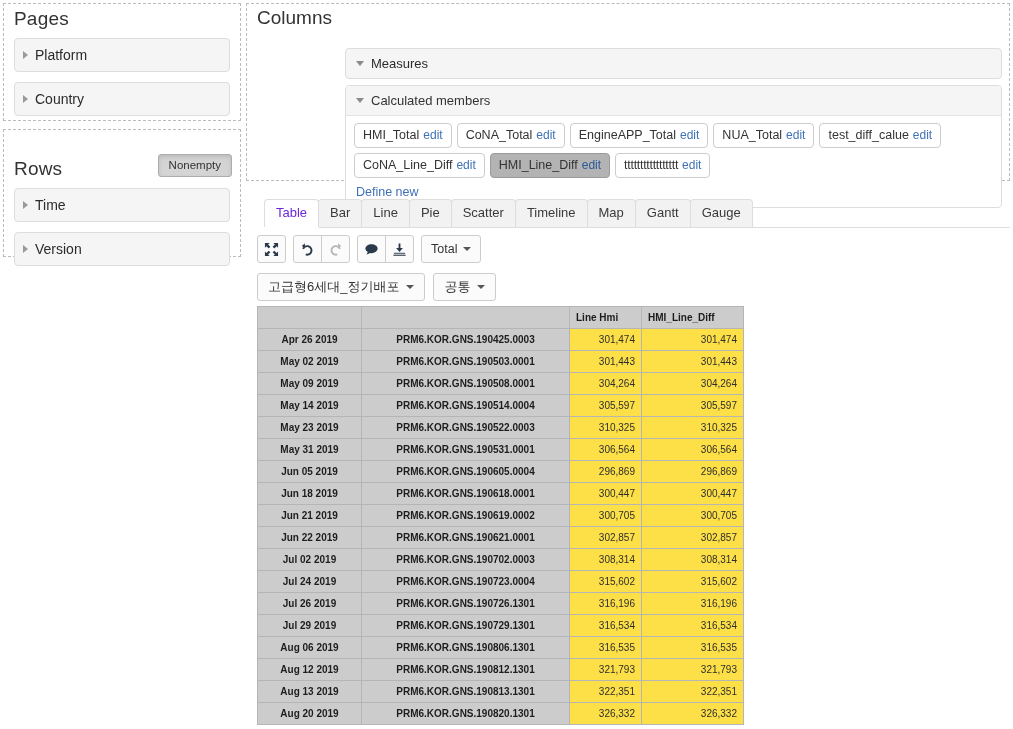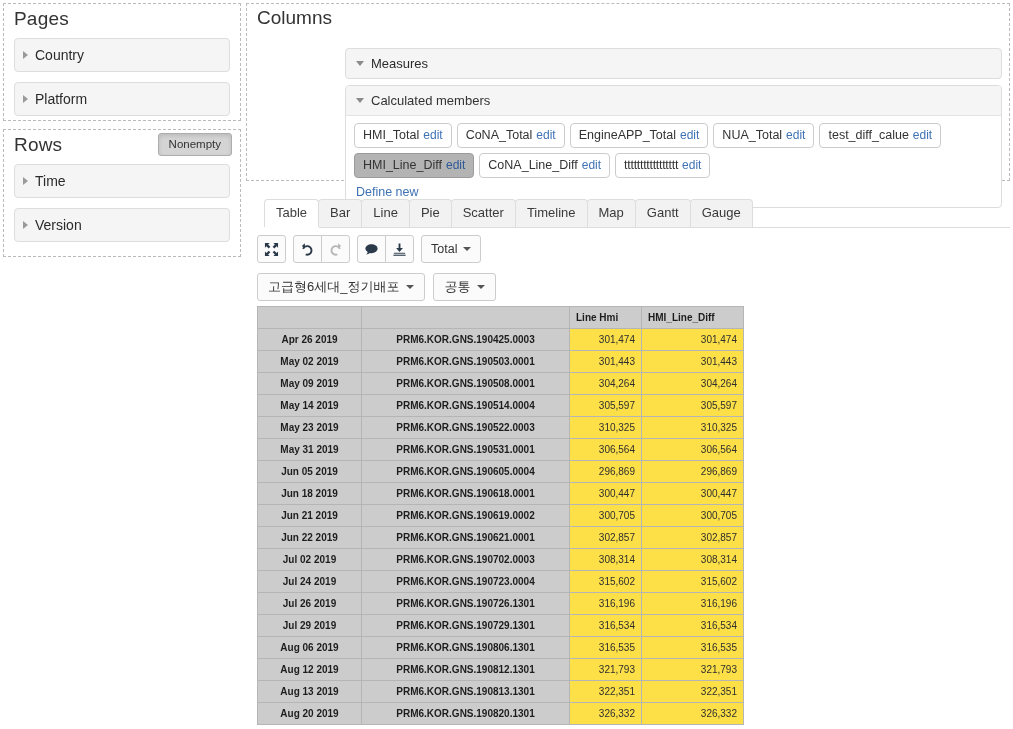--- a/index.html
+++ b/index.html
@@ -29,23 +29,24 @@
     font-size: 19px;
     color: #333333;
     font-weight: normal;
     padding: 4px 0 2px 10px;
     line-height: 22px;
     letter-spacing: 0.2px;
   }
 
   .axis-head {
     display: flex;
-    align-items: center;
+    align-items: flex-start;
     justify-content: space-between;
     padding-right: 8px;
+    margin-top: 24px;
   }
 
   .nonempty-btn {
     font-size: 11.5px;
     color: #333333;
     background: #d4d4d4;
     border: 1px solid #adadad;
     border-radius: 3px;
     padding: 4px 10px;
     line-height: 13px;
@@ -199,21 +200,21 @@
     border: 1px solid #dddddd;
     border-bottom: none;
     border-radius: 4px 4px 0 0;
     padding: 5px 11px 6px 11px;
     margin-right: -1px;
     cursor: pointer;
     line-height: 16px;
   }
   .tab.active {
     background: #ffffff;
-    color: #404040;
+    color: #6d28d9;
     position: relative;
     z-index: 2;
     box-shadow: 0 1px 0 0 #ffffff;
   }
 
   
   #toolbar {
     position: absolute;
     left: 257px;
     top: 235px;
@@ -333,25 +334,25 @@
     text-align: right;
   }
 </style>
 </head>
 <body>
 
 <div class="drop-panel" id="pages-panel" style="left:3px; top:3px; width:238px; height:118px;">
   <div class="axis-title">Pages</div>
   <div class="hier">
     <span class="tri-right"></span>
-    <span>Country</span>
+    <span>Platform</span>
   </div>
   <div class="hier">
     <span class="tri-right"></span>
-    <span>Platform</span>
+    <span>Country</span>
   </div>
 </div>
 
 <div class="drop-panel" id="rows-panel" style="left:3px; top:129px; width:238px; height:128px;">
   <div class="axis-head">
     <div class="axis-title">Rows</div>
     <button class="nonempty-btn">Nonempty</button>
   </div>
   <div class="hier">
     <span class="tri-right"></span>
@@ -378,22 +379,22 @@
         <span class="tri-down"></span>
         <span>Calculated members</span>
       </div>
       <div class="calc-body">
         <div class="chip-row" id="calc-chip-row">
             <span class="chip"><span>HMI_Total</span><span class="edit">edit</span></span>
             <span class="chip"><span>CoNA_Total</span><span class="edit">edit</span></span>
             <span class="chip"><span>EngineAPP_Total</span><span class="edit">edit</span></span>
             <span class="chip"><span>NUA_Total</span><span class="edit">edit</span></span>
             <span class="chip"><span>test_diff_calue</span><span class="edit">edit</span></span>
+            <span class="chip"><span>CoNA_Line_Diff</span><span class="edit">edit</span></span>
             <span class="chip selected"><span>HMI_Line_Diff</span><span class="edit">edit</span></span>
-            <span class="chip"><span>CoNA_Line_Diff</span><span class="edit">edit</span></span>
             <span class="chip"><span class="tletters">ttttttttttttttttt</span><span class="edit">edit</span></span>
           </div>
         <span class="define-new">Define new</span>
       </div>
     </div>
   </div>
 </div>
 
 <div id="tabs-strip">
     <div class="tab active">Table</div>

